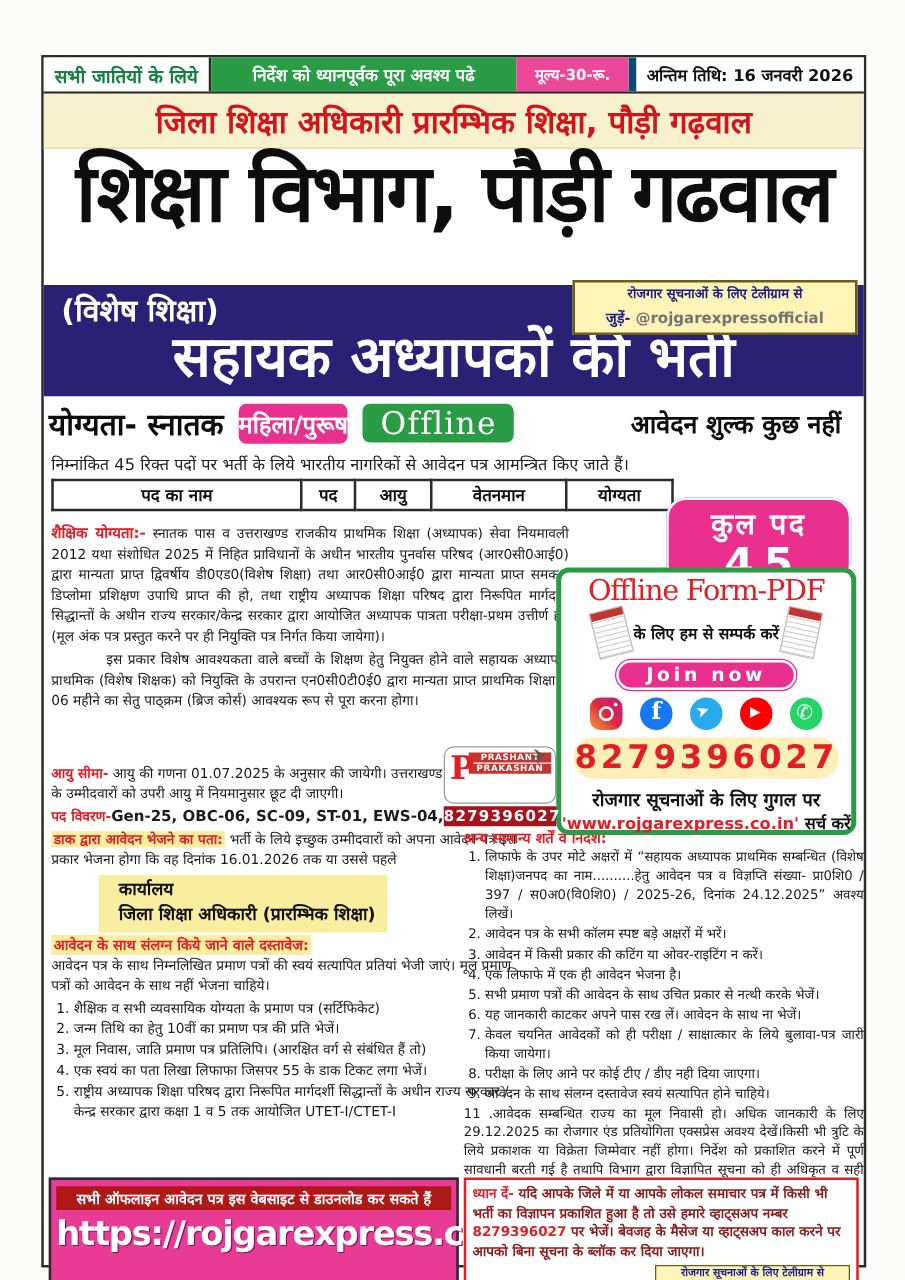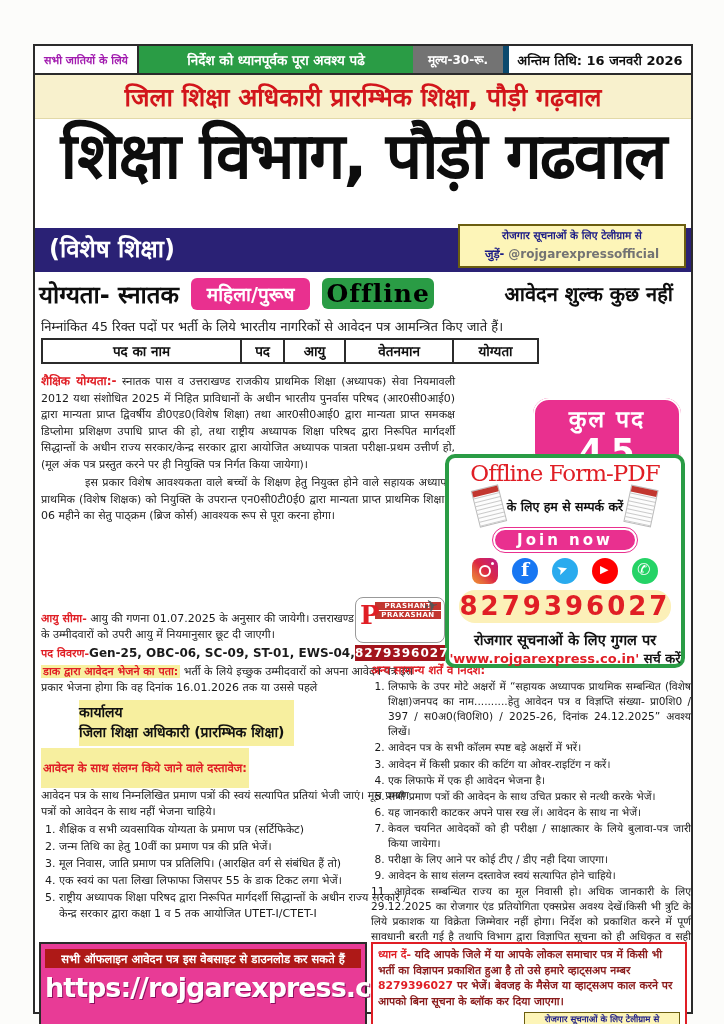--- a/index.html
+++ b/index.html
@@ -10,23 +10,23 @@
     -webkit-font-smoothing:antialiased;
     overflow:hidden;
   }
   .page{
     position:absolute;left:33px;top:44px;width:660px;height:970px;
     background:#ffffff;border:2px solid #2b2b2b;box-sizing:border-box;
   }
   
   .topbar{display:flex;height:27px;border-bottom:2px solid #2b2b2b;font-weight:bold;}
   .topbar>div{display:flex;align-items:center;justify-content:center;box-sizing:border-box;}
-  .tb-castes{width:104px;background:#fff;border-right:2px solid #2b2b2b;font-size:11px;color:#a21caf;}
+  .tb-castes{width:134px;background:#fff;border-right:2px solid #2b2b2b;font-size:15px;color:#15803d;}
   .tb-instruction{flex:1;background:#2a9c45;color:#fff;font-size:13.5px;}
-  .tb-price{width:90px;background:#737373;color:#fff;font-size:12px;}
+  .tb-price{width:90px;background:#ec4899;color:#fff;font-size:12px;}
   .tb-date{width:188px;background:#fff;color:#111;font-size:13px;border-left:6px solid #0c4a6e;}
   
   .district{background:#f8f1cd;color:#d2151b;font-weight:bold;font-size:25px;
     text-align:center;padding:4px 0 5px;border-bottom:1px solid #e2d9a8;}
   
   .main-title{color:#0d0d0d;font-weight:800;font-size:64px;line-height:1.05;
     text-align:center;letter-spacing:-2px;padding:4px 0 38px;}
   .tg-badge{
     position:absolute;right:5px;background:#fdf5b8;border:2px solid #6b5e10;
     padding:2px 6px;text-align:center;line-height:1.35;z-index:4;
@@ -36,23 +36,23 @@
   .tg-line2{color:#1c1c86;font-weight:bold;font-size:11.5px;}
   .tg-handle{color:#737373;font-weight:bold;font-size:12px;}
   
   .banner{background:#2a2175;color:#fff;padding:3px 0 8px;}
   .banner-sub{font-size:24px;font-weight:bold;margin-left:14px;display:block;}
   .banner-title{font-size:45px;font-weight:800;text-align:center;display:block;line-height:1.05;margin-top:-2px;}
   
   .qualrow{display:flex;align-items:center;gap:12px;padding:5px 4px 4px 4px;}
   .q-grad{font-size:24px;font-weight:800;color:#0d0d0d;white-space:nowrap;}
   .q-gender{background:#e9308f;color:#fff;font-weight:bold;font-size:19px;
-    border-radius:6px;padding:3px 16px;white-space:nowrap;text-align:right;}
-  .q-mode{background:#2a9c45;color:#000000;font-weight:bold;font-size:25px;
-    font-family:"DejaVu Serif", serif;border-radius:6px;padding:1px 4px;letter-spacing:1px;}
+    border-radius:6px;padding:3px 0;white-space:nowrap;text-align:right;}
+  .q-mode{background:#2a9c45;color:#ffffff;font-weight:normal;font-size:25px;
+    font-family:"DejaVu Serif", serif;border-radius:6px;padding:1px 14px;letter-spacing:1px;}
   .q-fee{font-size:20px;font-weight:800;color:#0d0d0d;white-space:nowrap;margin-left:auto;margin-right:14px;}
   
   .vac-intro{font-size:13px;color:#222;margin:3px 0 3px 6px;width:496px;}
   table.vac{border-collapse:collapse;margin-left:6px;width:498px;}
   table.vac th, table.vac td{border:2px solid #2b2b2b;font-size:13.5px;color:#111;
     padding:2px 5px;text-align:center;}
   table.vac th{font-weight:600;}
   table.vac td.num{font-weight:bold;}
   .total-box{
     position:absolute;right:10px;top:352px;width:148px;height:70px;background:#e9308f;
@@ -101,24 +101,24 @@
     color:#e01e25;font-weight:800;font-size:26px;letter-spacing:3px;line-height:1.25;}
   .ob-google1{display:block;font-size:14.5px;font-weight:800;color:#111;margin-top:6px;}
   .ob-google2{display:block;font-size:13px;font-weight:800;color:#111;}
   .ob-url{color:#e01e25;font-weight:800;}
   
   .leftcol{position:absolute;left:6px;top:565px;width:384px;font-size:11px;line-height:1.45;color:#1a1a1a;}
   .red-lbl{color:#e01e25;font-weight:bold;}
   .red-lbl-hl{color:#e01e25;font-weight:bold;background:#f7ef9f;padding:0 2px;}
   .postdetail{font-size:12px;font-weight:600;}
   .leftcol p{margin:0 0 2px;}
-  .addr{background:#f7ef9f;display:inline-block;margin-left:38px;padding:2px 10px 3px 0;
+  .addr{background:#f7ef9f;display:inline-block;margin-left:38px;padding:2px 10px 3px 16px;
     font-size:14px;font-weight:bold;line-height:1.45;color:#111;margin-top:2px;}
   .addr span{display:block;}
-  .docs-head{color:#e01e25;font-weight:bold;background:#f7ef9f;display:inline-block;font-size:11.5px;padding:12px 2px;margin-top:2px;}
+  .docs-head{color:#e01e25;font-weight:bold;background:#f7ef9f;display:inline-block;font-size:11.5px;padding:0 2px;margin-top:2px;}
   ol.docs{margin:1px 0 0;padding-left:18px;}
   ol.docs li{margin-bottom:1px;}
   
   .pub{position:absolute;left:320px;top:551px;width:90px;text-align:center;z-index:5;}
   .pub-card{background:#fff;border:1.5px solid #999;border-radius:8px;padding:2px 3px;position:relative;height:40px;}
   .pub-p{color:#e01e25;font-weight:800;font-size:26px;font-family:"DejaVu Serif", serif;
     position:absolute;left:4px;top:2px;}
   .pub-plane{position:absolute;right:6px;top:-2px;font-size:17px;color:#555;transform:rotate(-12deg);}
   .pub-band{background:#c2362f;color:#fff;font-weight:bold;font-size:7px;letter-spacing:.5px;
     display:block;margin:2px 0 0 16px;padding:0 1px;}
@@ -162,20 +162,21 @@
 
   <div class="main-title">शिक्षा विभाग, पौड़ी गढवाल</div>
 
   <div class="tg-badge tg-badge-top">
     <span class="tg-line1">रोजगार सूचनाओं के लिए टेलीग्राम से</span>
     <span class="tg-line2">जुड़ें- </span><span class="tg-handle">@rojgarexpressofficial</span>
   </div>
 
   <div class="banner">
     <span class="banner-sub">(विशेष शिक्षा)</span>
+    <span class="banner-title">सहायक अध्यापकों की भर्ती</span>
   </div>
 
   <div class="qualrow">
     <span class="q-grad">योग्यता- स्नातक</span>
     <span class="q-gender">महिला/पुरूष</span>
     <span class="q-mode">Offline</span>
     <span class="q-fee">आवेदन शुल्क कुछ नहीं</span>
   </div>
 
   <div class="vac-intro">निम्नांकित 45 रिक्त पदों पर भर्ती के लिये भारतीय नागरिकों से आवेदन पत्र आमन्त्रित किए जाते हैं।</div>

